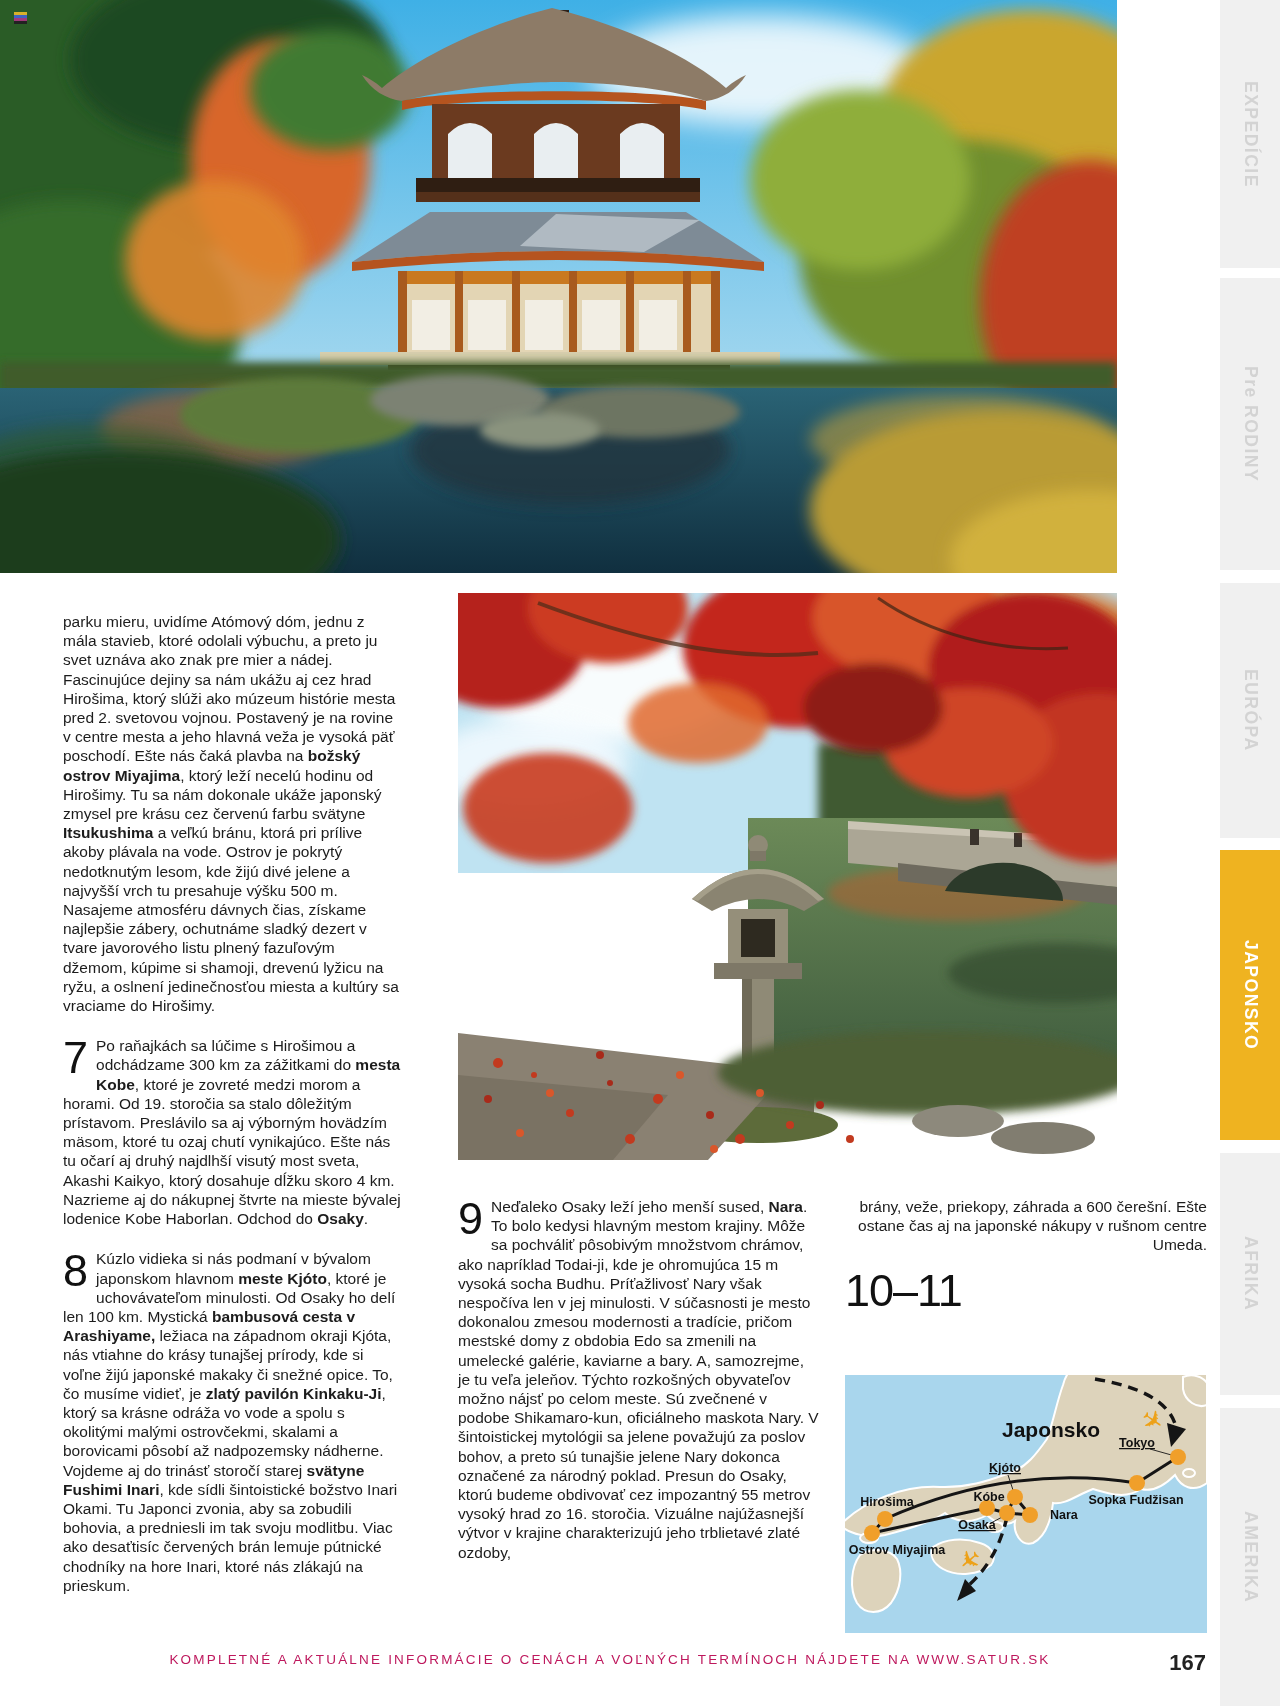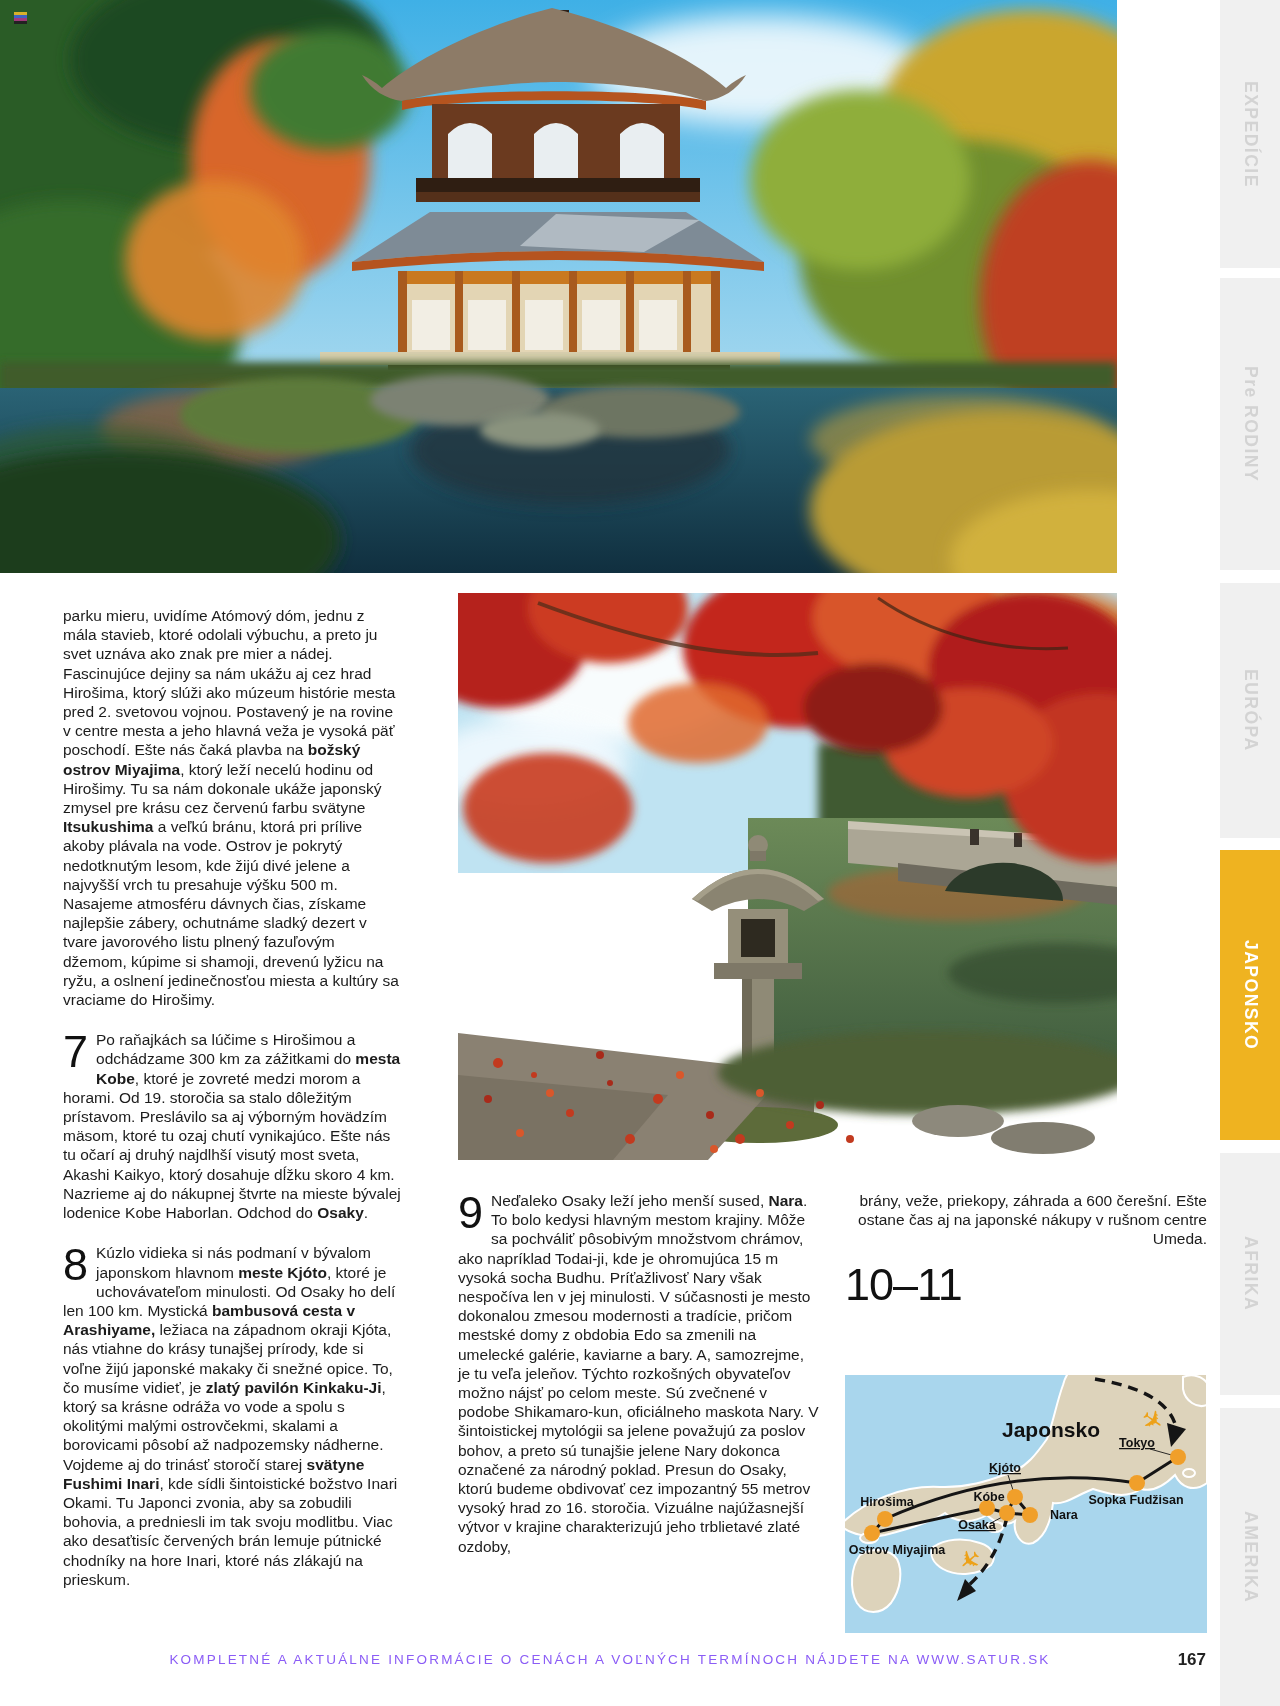--- a/index.html
+++ b/index.html
@@ -9,43 +9,43 @@
   .photo svg{display:block;}
   #photo-top{left:0;top:0;width:1117px;height:573px;}
   #photo-mid{left:458px;top:593px;width:659px;height:567px;}
   .colorbar{position:absolute;left:14px;top:12px;width:13px;height:12px;z-index:5;}
   .colorbar div{height:3px;}
   
   .col{position:absolute;font-size:15.5px;line-height:19.2px;text-align:left;}
   #col-left{left:63px;top:598px;width:338px;}
   #col-mid{left:458px;top:1183px;width:362px;}
   #col-right{left:845px;top:1183px;width:362px;}
-  .col p{margin:8px 0 21px 0;}
+  .col p{margin:14px 0 21px 0;}
   .col p.tight{margin-bottom:14px;text-align:right;}
   .b{font-weight:bold;}
   .num{float:left;font-size:45px;line-height:40px;font-weight:300;
        padding:2px 9px 0 0;letter-spacing:-1px;color:#111;}
   
   .tab{position:absolute;left:1220px;width:60px;background:#f0f0f0;
        writing-mode:vertical-rl;display:flex;align-items:center;justify-content:center;
        font-weight:bold;font-size:17.5px;letter-spacing:1.5px;color:#d3d3d3;}
   .tab.active{color:#ffffff;}
   #tab-0{top:0;height:268px;}
   #tab-1{top:278px;height:292px;}
   #tab-2{top:583px;height:255px;}
   #tab-3{top:850px;height:290px;}
   #tab-4{top:1153px;height:242px;}
   #tab-5{top:1408px;height:298px;}
   
   #map{position:absolute;left:845px;top:1375px;width:362px;height:258px;}
   
   #footer{position:absolute;left:0;top:1652px;width:1220px;text-align:center;
-          font-size:13.5px;letter-spacing:2.2px;color:#8b5cf6;}
+          font-size:13.5px;letter-spacing:2.2px;color:#be185d;}
   #pagenum{position:absolute;left:1130px;top:1650px;width:76px;text-align:right;
-           font-size:17px;font-weight:bold;color:#222;}
+           font-size:22px;font-weight:bold;color:#222;}
 </style>
 </head>
 <body>
 
 <div class="page">
 
   <div class="photo" id="photo-top">
     <svg width="1117" height="573" viewBox="0 0 1117 573">
       <defs>
         <linearGradient id="sky" x1="0" y1="0" x2="0" y2="1">

